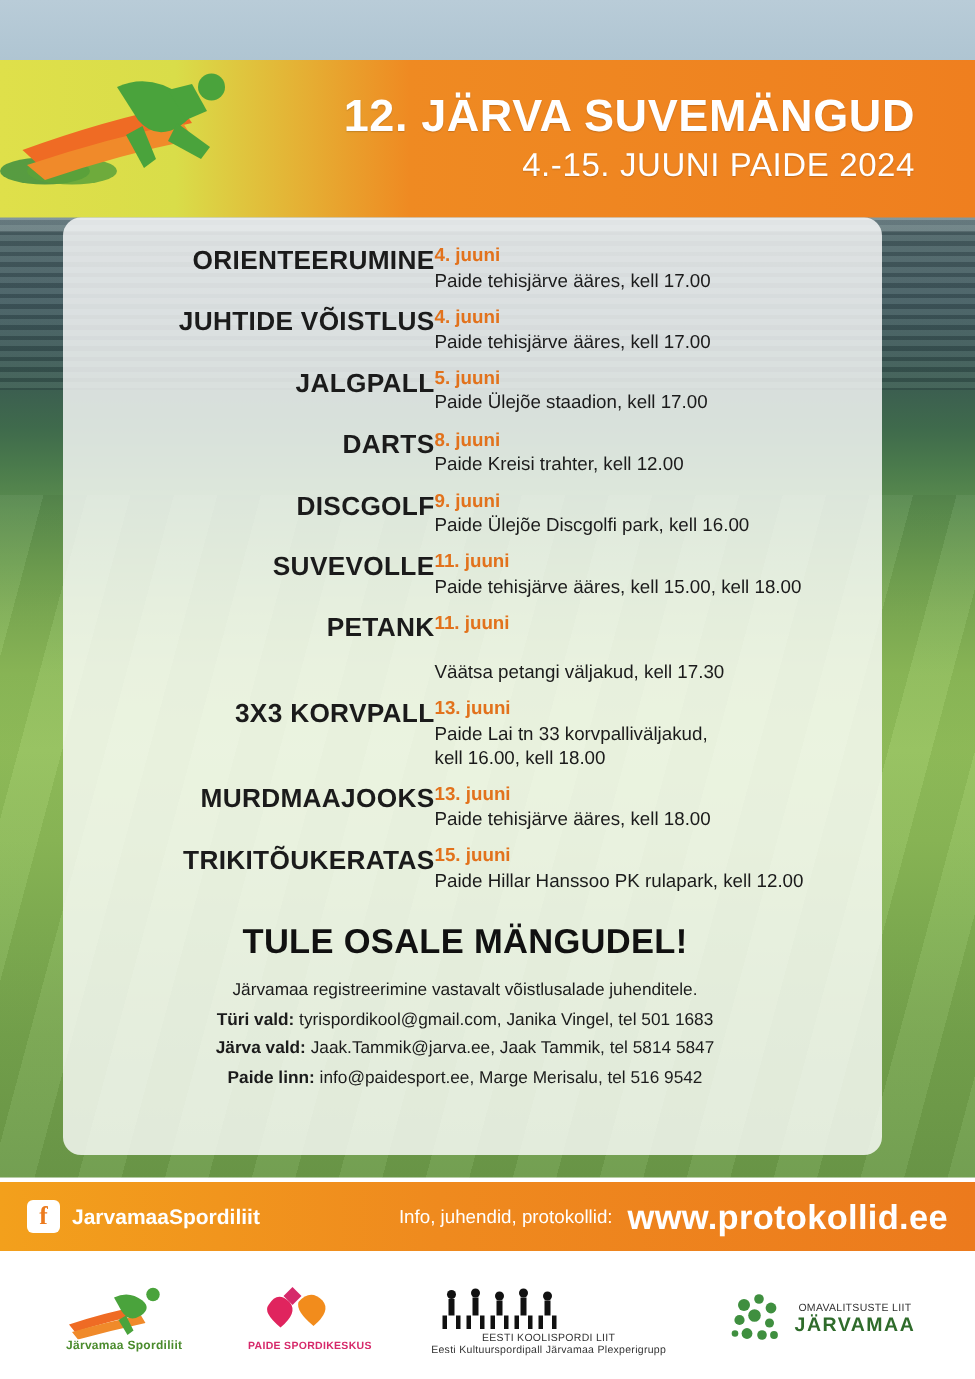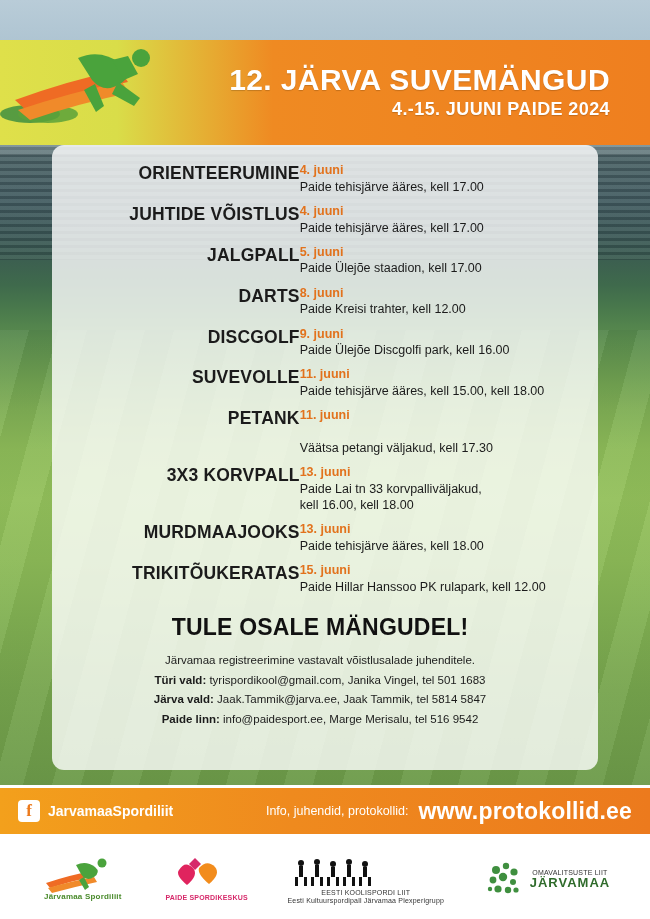--- a/index.html
+++ b/index.html
@@ -85,32 +85,32 @@
     color: #ffffff;
   }
   .title-main {
     font-size: 30px;
     font-weight: bold;
     letter-spacing: 0.4px;
     line-height: 1.05;
     text-shadow: 0 1px 1px rgba(0,0,0,0.18);
   }
   .title-sub {
-    font-size: 18px;
-    font-weight: bold;
+    font-size: 22px;
+    font-weight: normal;
     letter-spacing: 0.4px;
     line-height: 1.2;
     margin-top: 4px;
     text-shadow: 0 1px 1px rgba(0,0,0,0.18);
   }
 
   
   .card {
     position: absolute;
-    left: 52px; top: 145px;
+    left: 42px; top: 145px;
     width: 546px;
     height: 625px;
     background: rgba(255,255,255,0.80);
     border-radius: 12px;
     padding: 18px 24px 14px 14px;
   }
 
   table.schedule {
     width: 100%;
     border-collapse: collapse;

